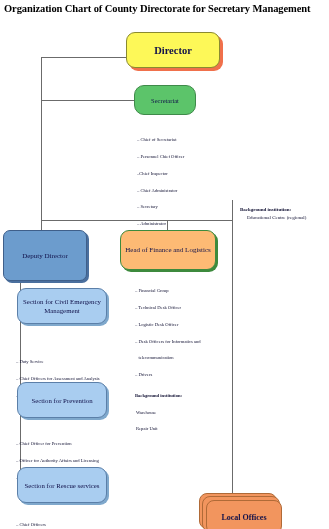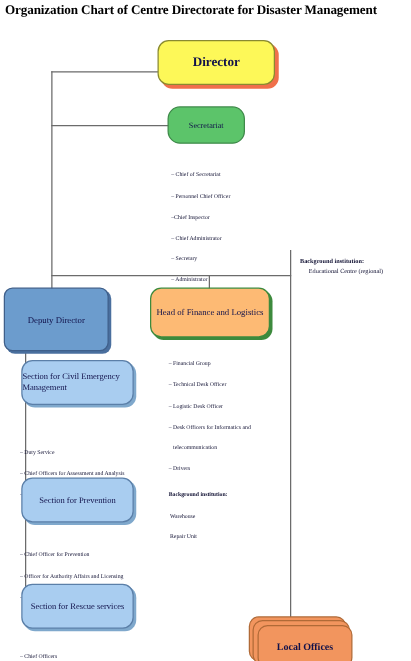--- a/index.html
+++ b/index.html
@@ -20,20 +20,21 @@
   
   .line{position:absolute;background:#6b6b6b;}
   .vline{width:1px;}
   .hline{height:1px;}
 
   
   .node{
     position:absolute;
     box-sizing:border-box;
     display:flex;align-items:center;justify-content:center;
+    text-align:center;
     border:1px solid #3a3a5c;
     font-family:"Liberation Serif",serif;
     color:#11114a;
   }
 
   .node.director{
     left:126px;top:32px;width:94px;height:36px;
     background:#fdf858;border-radius:9px;
     border:1px solid #8a8a30;
     font-weight:bold;font-size:10.5px;
@@ -105,21 +106,21 @@
     position:absolute;left:240px;top:206px;width:88px;
     font-family:"Liberation Serif",serif;
     font-size:5px;line-height:8px;color:#111133;
   }
   .bg-edu .h{font-weight:bold;display:block;}
   .bg-edu .v{display:block;padding-left:7px;}
 </style>
 </head>
 <body>
 
-<div class="title">Organization Chart of Centre Directorate for Disaster Management</div>
+<div class="title">Organization Chart of County Directorate for Secretary Management</div>
 
 <div class="line vline" style="left:41px;top:57px;height:174px;"></div>
 
 <div class="line hline" style="left:41px;top:57px;width:86px;"></div>
 
 <div class="line hline" style="left:41px;top:100px;width:94px;"></div>
 
 <div class="line hline" style="left:41px;top:220px;width:192px;"></div>
 
 <div class="line vline" style="left:167px;top:220px;height:11px;"></div>

